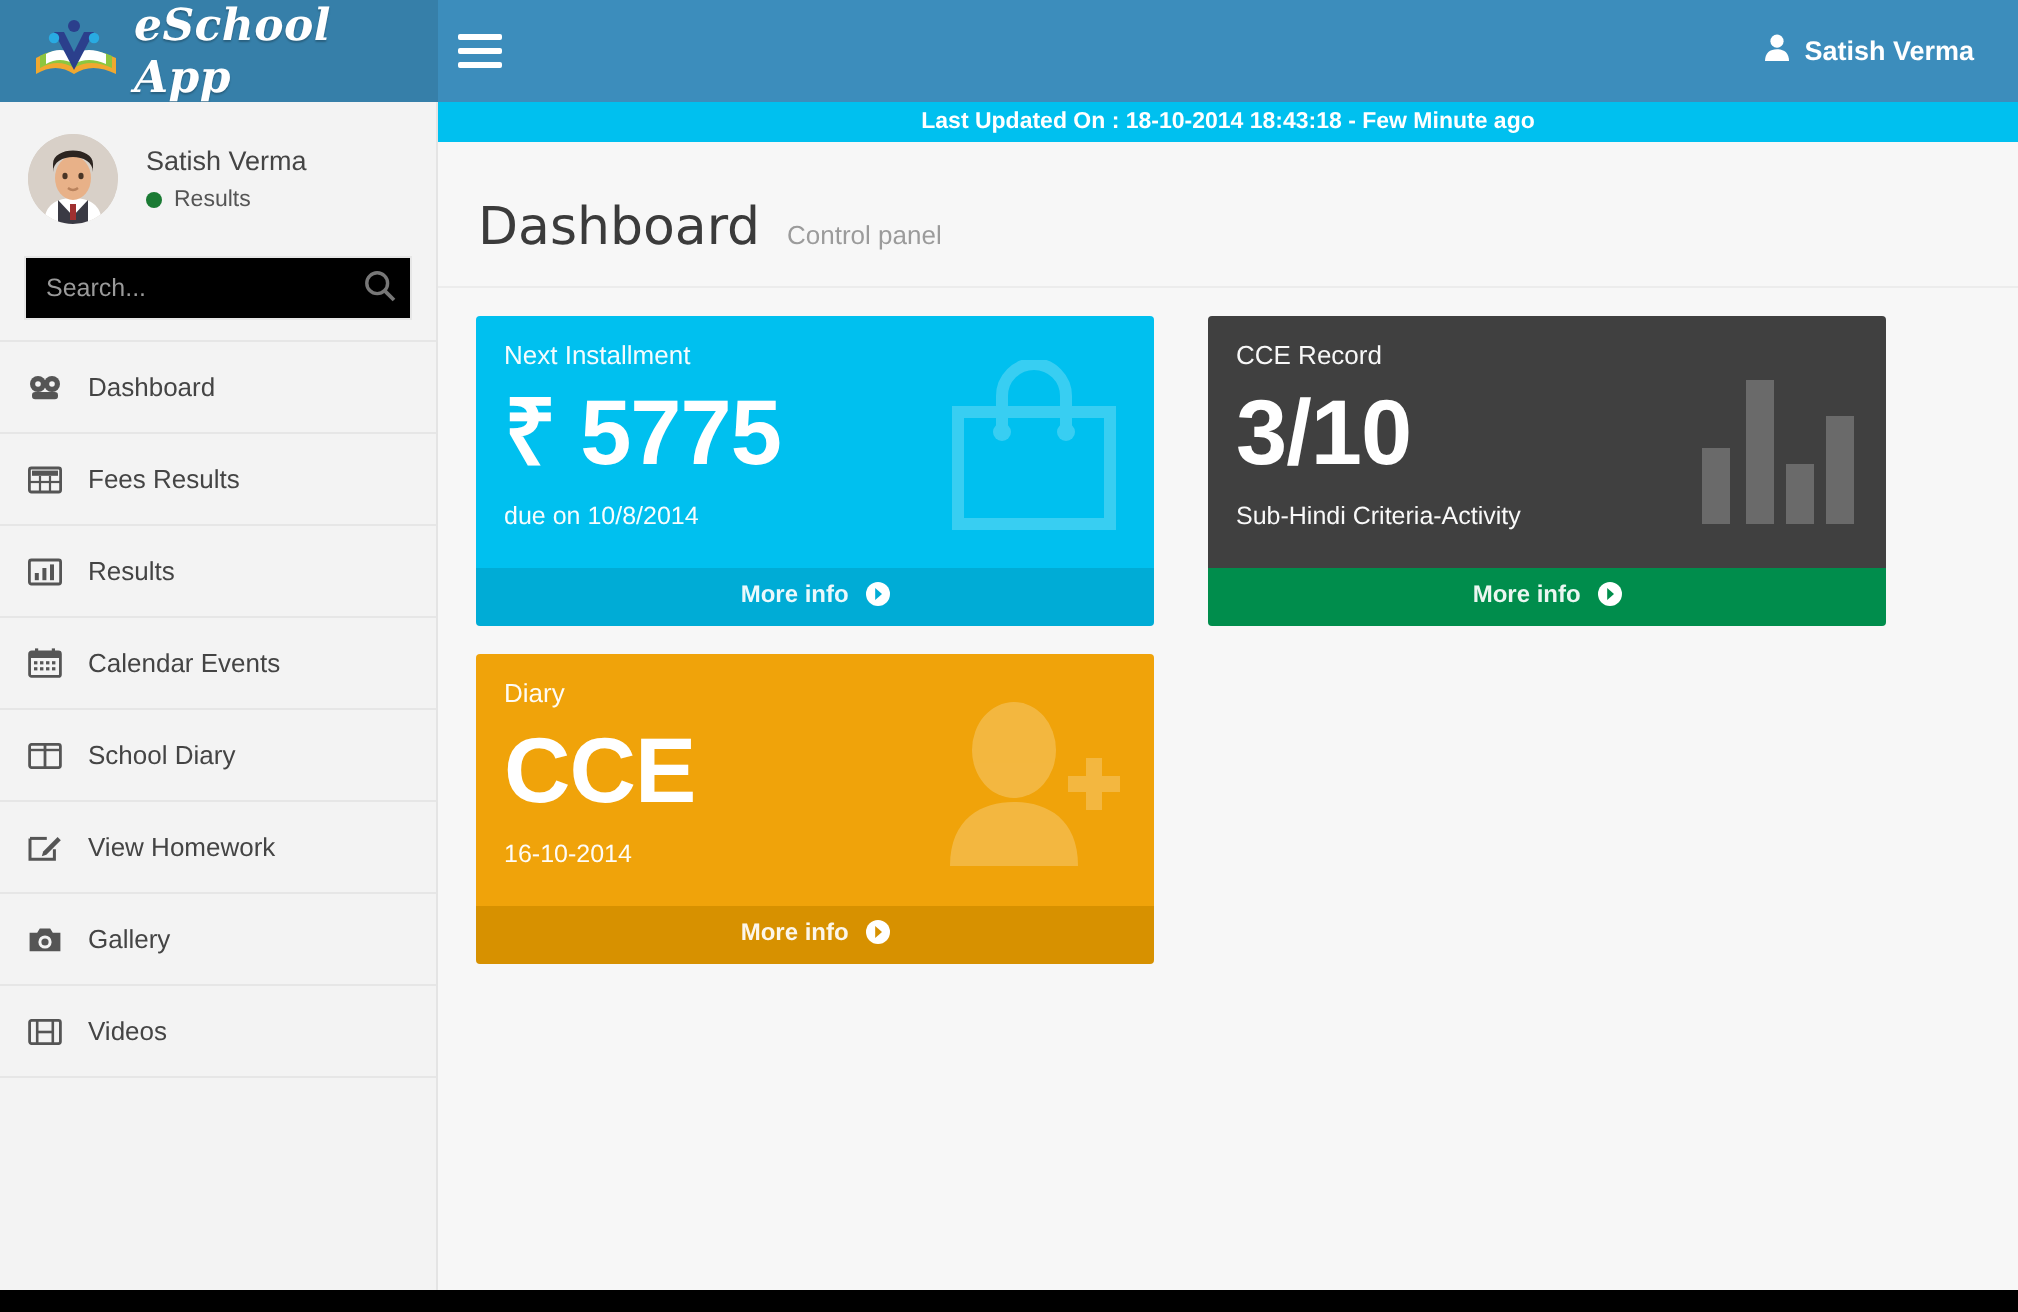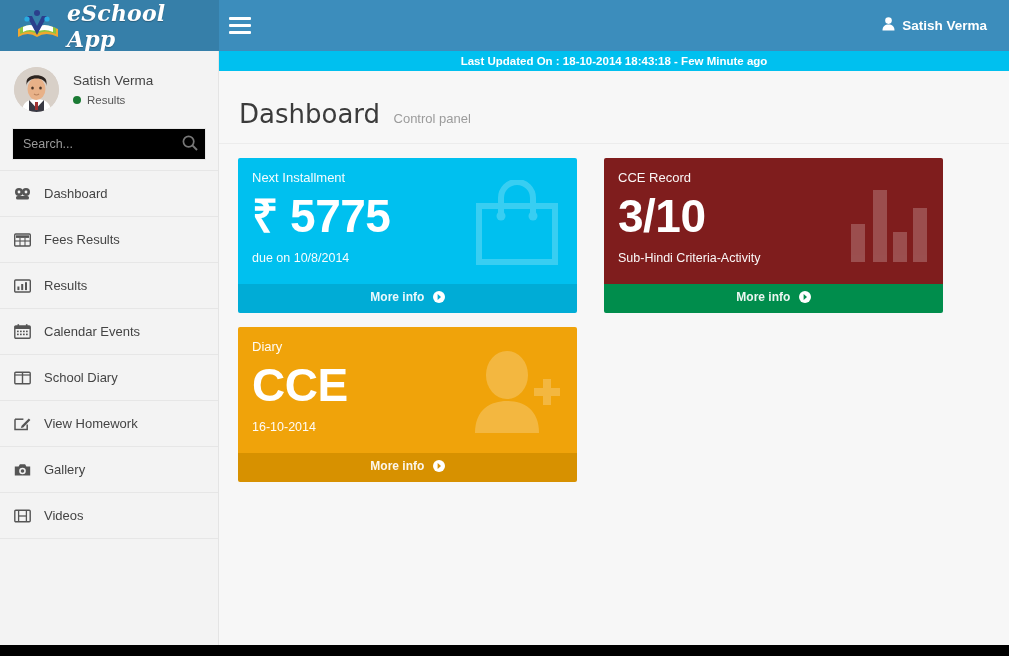--- a/index.html
+++ b/index.html
@@ -91,21 +91,21 @@
   .card-desc { font-size: 12.5px; margin-top: 11px; opacity: .97; }
   .card-icon { position: absolute; right: 16px; top: 22px; opacity: .22; }
   .card-foot {
     display: block; text-align: center; font-size: 12px; font-weight: bold;
     padding: 6px 0 7px; color: rgba(255,255,255,.92); cursor: pointer;
   }
   .card-foot .arrow { display: inline-block; margin-left: 5px; vertical-align: -2px; }
 
   .c-aqua .card-body { background: #00c0ef; }
   .c-aqua .card-foot { background: #00acd6; }
-  .c-green .card-body { background: #7f1d1d; }
+  .c-green .card-body { background: #404040; }
   .c-green .card-foot { background: #008d4c; }
   .c-yellow .card-body { background: #f0a30a; }
   .c-yellow .card-foot { background: #d79100; }
 
   .bottom-black { position: absolute; left: 0; right: 0; bottom: 0; height: 11px; background: #000; }
 </style>
 </head>
 <body>
 
 <div class="app">

